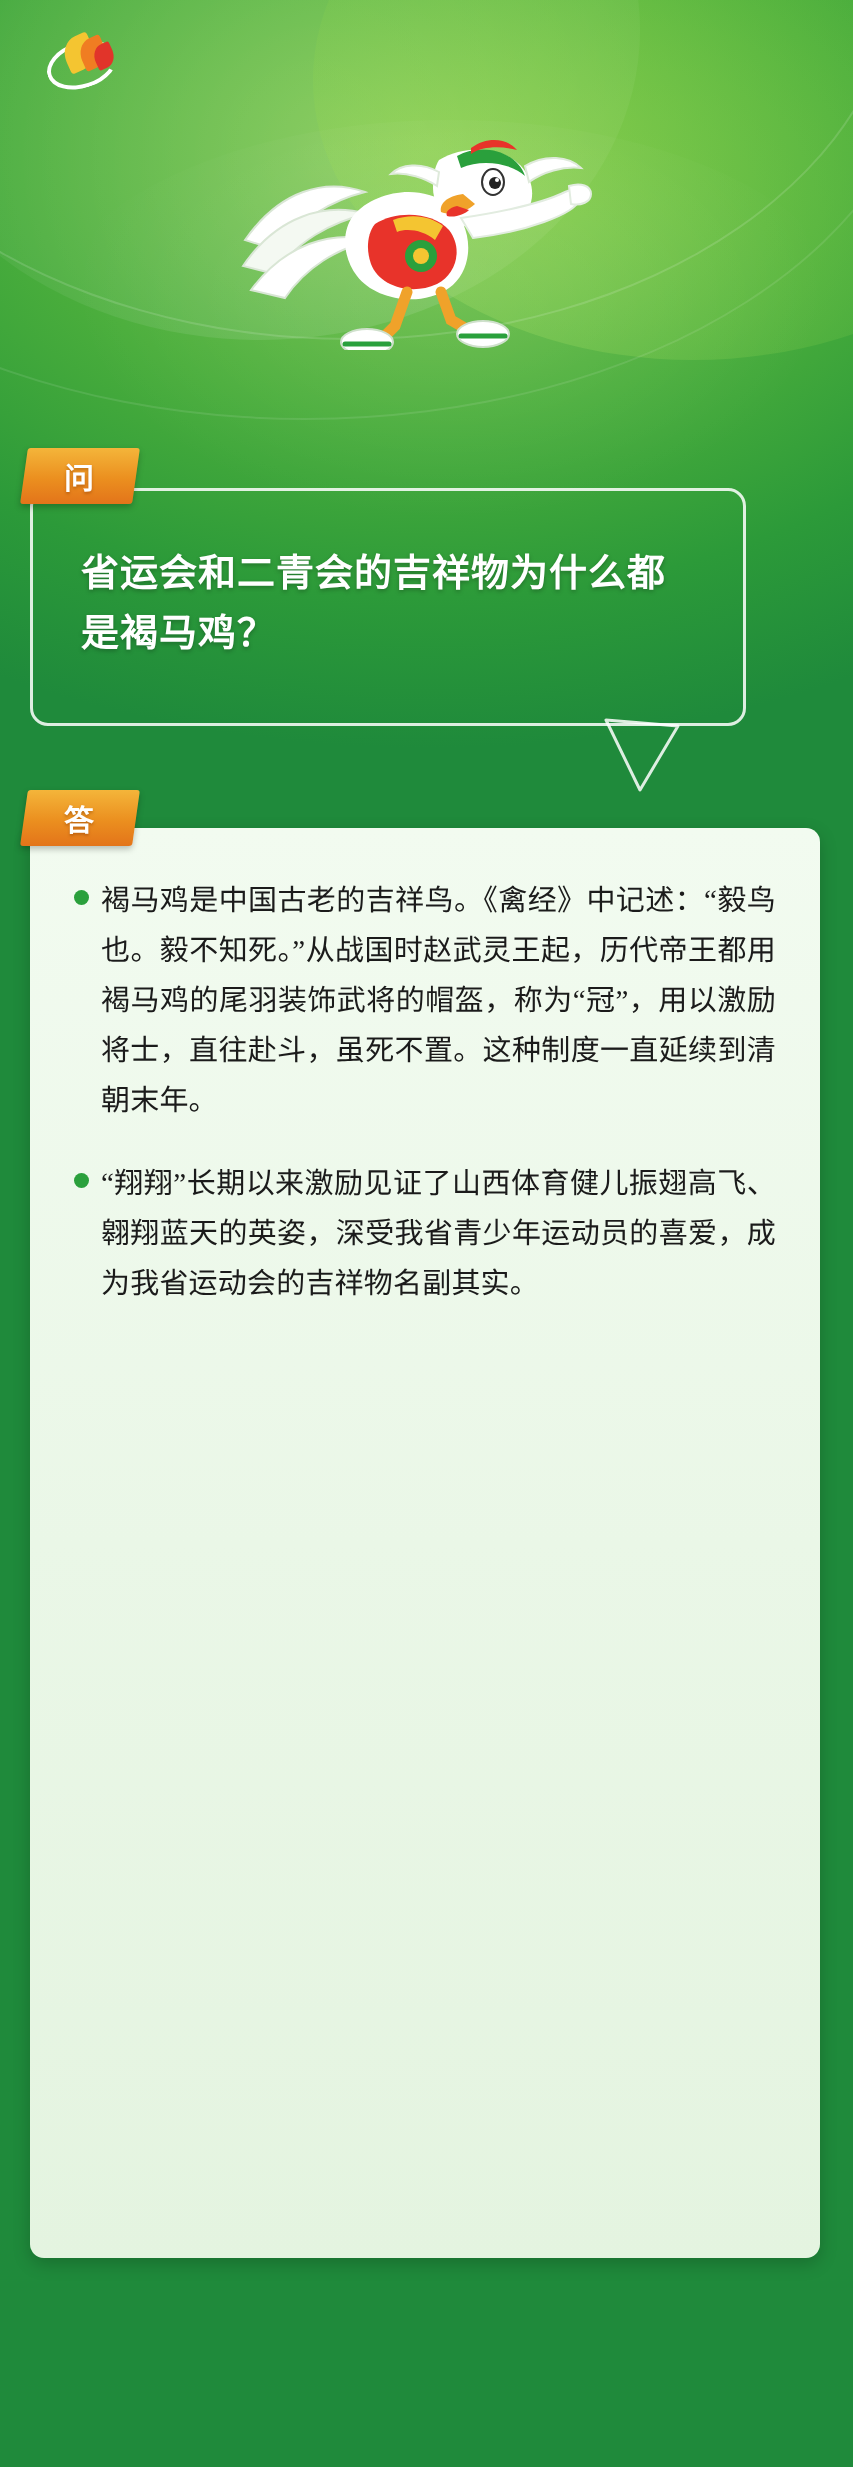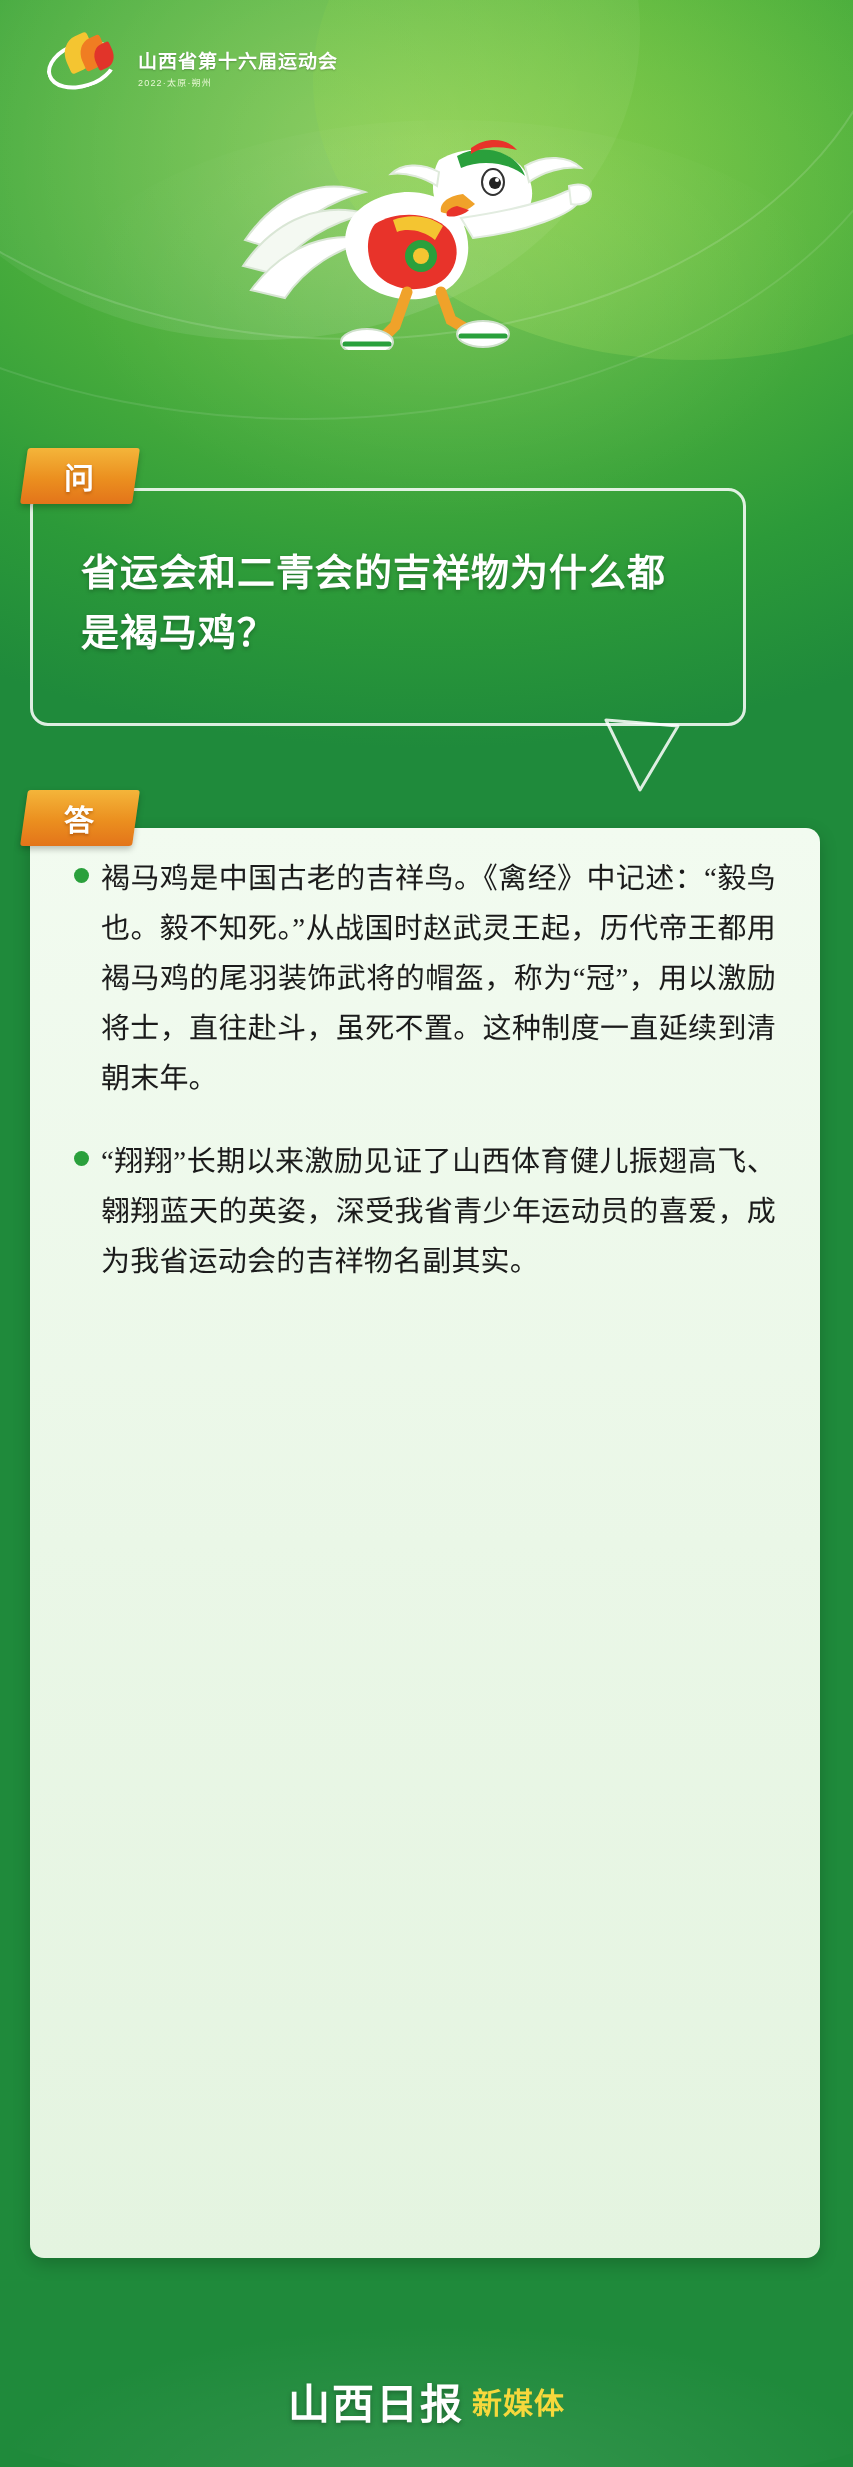--- a/index.html
+++ b/index.html
@@ -172,21 +172,21 @@
 
   
   .a-card {
     position: absolute;
     left: 30px; top: 828px;
     width: 790px;
     height: 1430px;
     background: linear-gradient(180deg, #f2fbf0 0%, #eaf7e7 50%, #e4f4e0 100%);
     border-radius: 14px;
     box-shadow: 0 6px 18px rgba(0,0,0,0.20);
-    padding: 26px 44px 40px 44px;
+    padding: 48px 44px 40px 44px;
     z-index: 6;
   }
   .para {
     display: flex;
     align-items: flex-start;
     margin-bottom: 34px;
   }
   .para:last-child { margin-bottom: 0; }
   .bullet {
     flex: 0 0 auto;
@@ -253,24 +253,20 @@
   <div class="swoosh swoosh-3"></div>
   <div class="arc-line arc-1"></div>
   <div class="arc-line arc-2"></div>
 
   <div class="header">
     <div class="logo-mark">
       <div class="ring"></div>
       <div class="flame-a"></div>
       <div class="flame-b"></div>
       <div class="flame-c"></div>
-    </div>
-    <div class="logo-text-wrap">
-      <div class="logo-title">山西省第十六届运动会</div>
-      <div class="logo-sub">2022·太原·朔州</div>
     </div>
   </div>
 
   <div class="mascot">
     <svg viewBox="0 0 380 230" xmlns="http://www.w3.org/2000/svg">
 
       <g>
         <path d="M20 120 C 55 70, 100 58, 140 72 C 108 80, 72 100, 52 130 Z" fill="#ffffff" stroke="#d9e6d5" stroke-width="2"></path>
         <path d="M18 146 C 52 96, 100 82, 142 94 C 106 102, 70 122, 50 154 Z" fill="#f4f9f2" stroke="#d9e6d5" stroke-width="2"></path>
         <path d="M26 170 C 60 124, 106 110, 148 120 C 112 128, 80 148, 60 178 Z" fill="#ffffff" stroke="#d9e6d5" stroke-width="2"></path>
@@ -329,21 +325,14 @@
     </div>
     <div class="para">
       <div class="bullet"></div>
       <div class="para-text">“翔翔”长期以来激励见证了山西体育健儿振翅高飞、翱翔蓝天的英姿，深受我省青少年运动员的喜爱，成为我省运动会的吉祥物名副其实。</div>
     </div>
   </div>
   <div class="a-tag">
     <span>答</span>
   </div>
 
-  <div class="footer">
-    <div class="footer-wave"></div>
-    <div class="footer-brand">
-      <span class="brand-main">山西日报</span>
-      <span class="brand-sub">新媒体</span>
-    </div>
-  </div>
 
 </div>
 
 </body></html>

